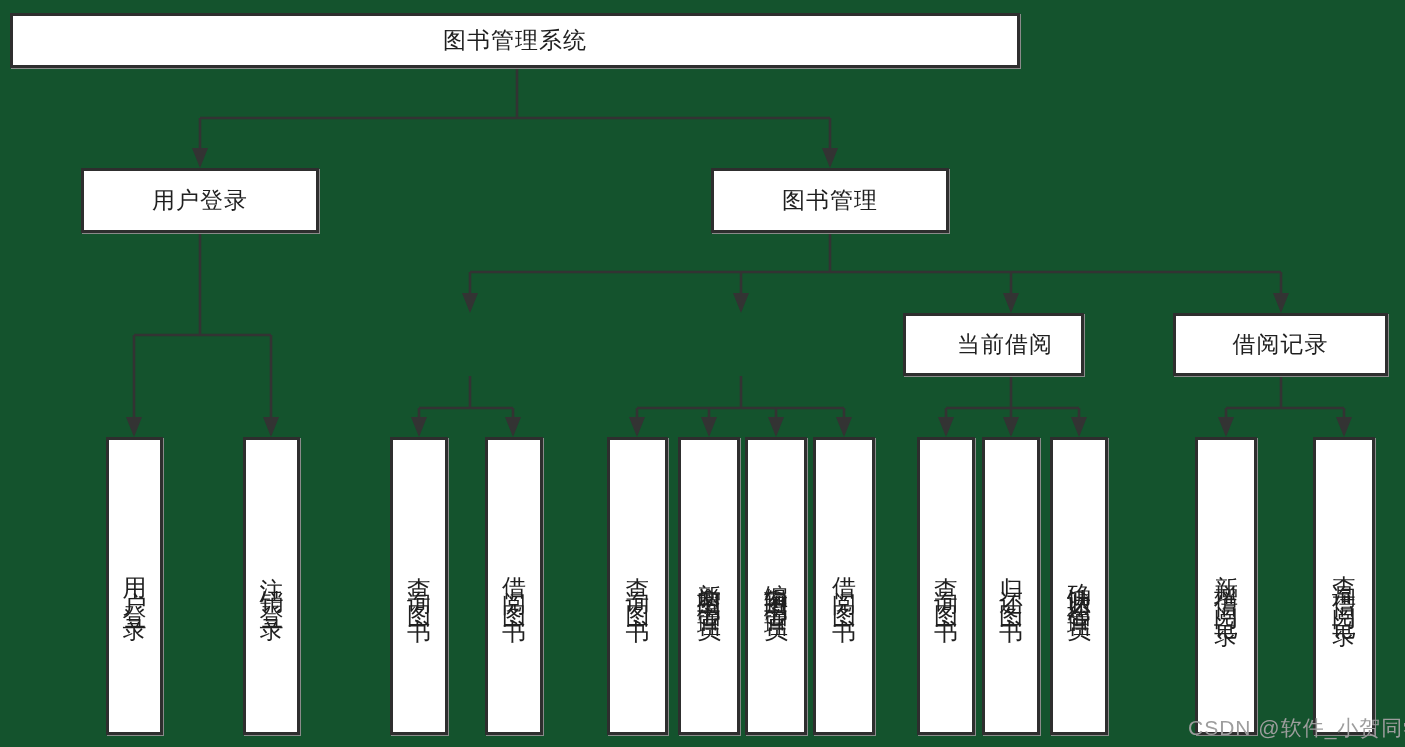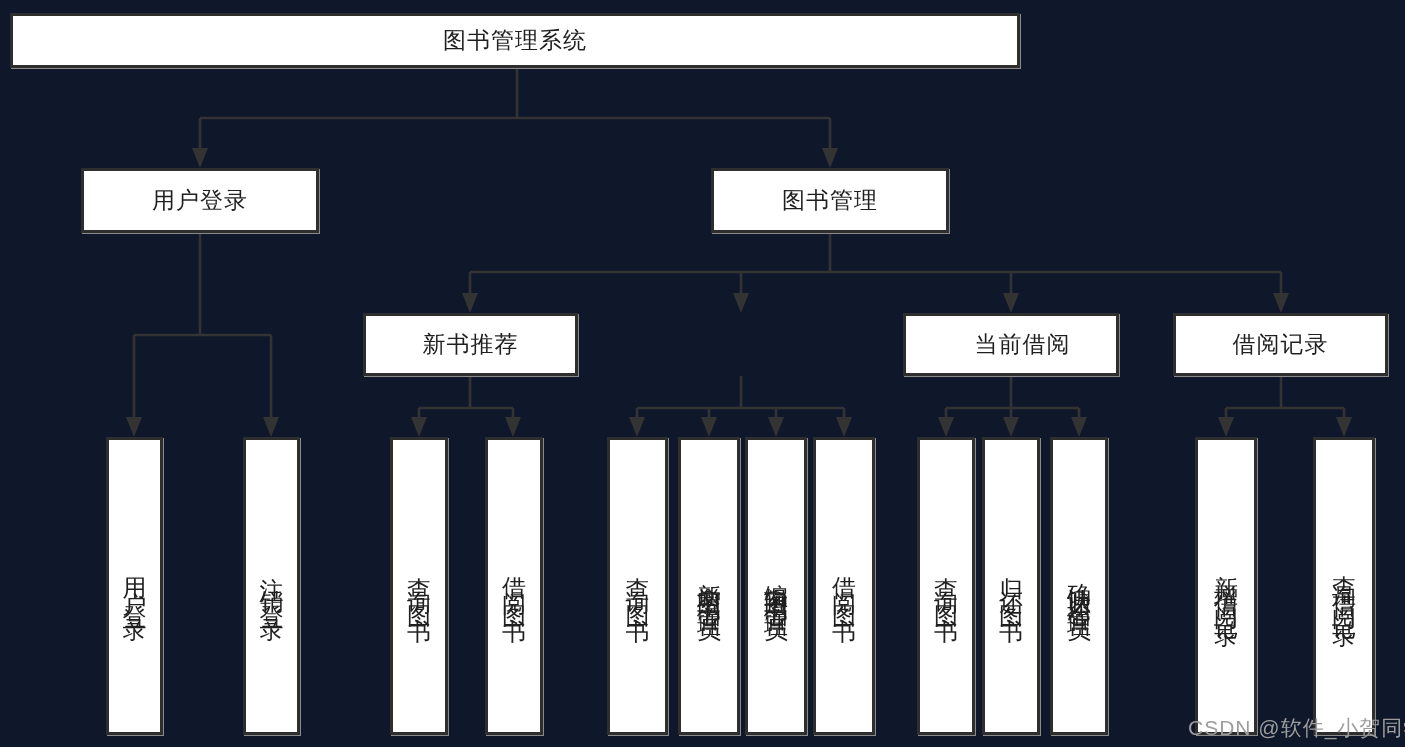--- a/index.html
+++ b/index.html
@@ -5,21 +5,21 @@
   html, body {
     margin: 0;
     padding: 0;
     background: #ffffff;
     font-family: "Liberation Sans", "DejaVu Sans", sans-serif;
   }
   .canvas {
     position: relative;
     width: 1405px;
     height: 747px;
-    background: #0f172a;
+    background: #14532d;
     overflow: hidden;
   }
   .wires {
     position: absolute;
     left: 0;
     top: 0;
     z-index: 1;
   }
   .h-box {
     position: absolute;
@@ -111,24 +111,21 @@
     <span class="lbl">图书管理系统</span>
   </div>
 
   <div class="h-box" style="left:81px; top:168px; width:238px; height:65px;">
     <span class="lbl">用户登录</span>
   </div>
   <div class="h-box" style="left:711px; top:168px; width:238px; height:65px;">
     <span class="lbl">图书管理</span>
   </div>
 
-  <div class="h-box" style="left:363px; top:313px; width:215px; height:63px;">
-    <span class="lbl">新书推荐</span>
-  </div>
-  <div class="h-box" style="left:903px; top:313px; width:216px; height:63px;padding-left:23px;">
+  <div class="h-box" style="left:903px; top:313px; width:181px; height:63px;padding-left:23px;">
     <span class="lbl">当前借阅</span>
   </div>
   <div class="h-box" style="left:1173px; top:313px; width:215px; height:63px;">
     <span class="lbl">借阅记录</span>
   </div>
 
   <div class="v-box" style="left:106px; width:57px;">
     <span class="lbl" style="letter-spacing: 14px;">用户登录</span>
   </div>
   <div class="v-box" style="left:243px; width:57px;">

